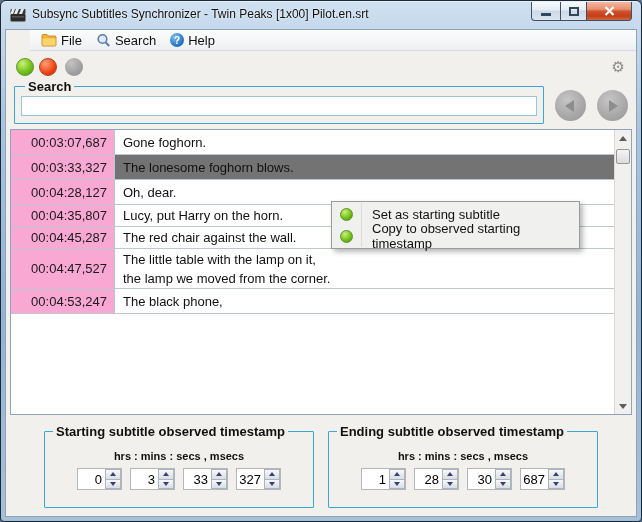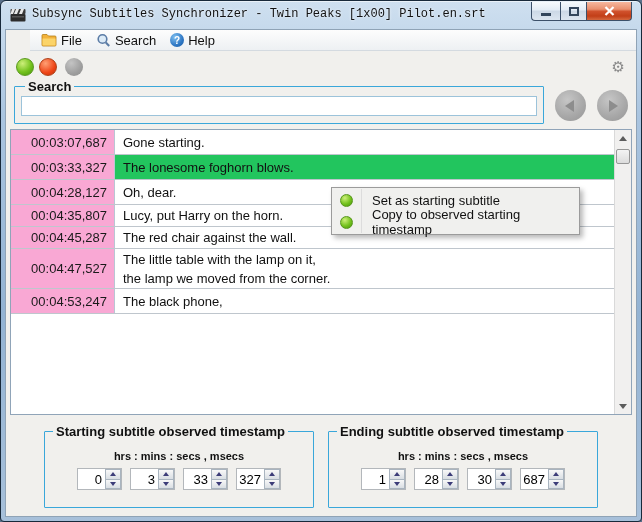--- a/index.html
+++ b/index.html
@@ -3,21 +3,21 @@
 <meta charset="utf-8">
 <style>
   * { margin:0; padding:0; box-sizing:border-box; }
   html,body { width:642px; height:522px; font-family:"Liberation Sans","DejaVu Sans",sans-serif; }
   body { position:relative; background:#5a708a; }
 
   
   .window { position:absolute; inset:0; border:1px solid #18293a; border-radius:6px 6px 4px 4px;
     background:linear-gradient(180deg,#cfe0f0 0%,#aac5e0 22%,#93b3d3 60%,#a7c0da 100%);
     box-shadow:inset 0 1px 0 rgba(255,255,255,.55); }
-  .titlebar { position:relative; height:41px;font-family:Liberation Mono, monospace; }
+  .titlebar { position:relative; height:41px; }
   .app-icon { position:absolute; left:9px; top:6px; width:16px; height:16px; }
   .title-text { position:absolute; left:31px; top:0; line-height:27px; font-size:12px; color:#111;
     text-shadow:0 0 3px rgba(255,255,255,.9); white-space:nowrap; }
   .caption-buttons { position:absolute; top:1px; right:9px; display:flex; height:19px; }
   .cap-btn { height:19px; border:1px solid #3c5069; border-top:none; display:flex; align-items:center; justify-content:center;
     background:linear-gradient(180deg,#f6fafd 0%,#e3ecf5 45%,#ccd8e6 50%,#dce6f0 100%); }
   .cap-min { width:29px; border-radius:0 0 0 4px; border-right:none; }
   .cap-max { width:27px; }
   .cap-close { width:45px; border-radius:0 0 4px 0; border-left:none;
     background:linear-gradient(180deg,#f6b79e 0%,#e8906f 40%,#d0512c 52%,#c23f18 78%,#d4683f 100%); }
@@ -59,33 +59,33 @@
 
   
   .table-wrap { position:relative; margin:5px 4px 0 4px; height:286px; border:1px solid #90a4b8; background:#fff; overflow:hidden; }
   .rows { position:absolute; left:0; top:0; right:17px; }
   .row { display:flex; border-bottom:1px solid #bfc6cd; background:#fff; }
   .h25 { height:25px; } .h22 { height:22px; } .h40 { height:40px; }
   .cell-time { width:104px; background:#f9a8d4; border-right:1px solid #b9c6d4; display:flex; align-items:center;
     justify-content:flex-end; padding-right:7px; font-size:13px; color:#1a1a1a; flex:none; }
   .cell-text { flex:1; display:flex; align-items:center; padding-left:8px; font-size:13px; color:#111;
     white-space:pre-line; line-height:19px; }
-  .row.hl .cell-text { background:#22c55e; }
+  .row.hl .cell-text { background:#737373; }
 
   
   .vscroll { position:absolute; top:0; right:0; bottom:0; width:17px; background:#f1f0ef; border-left:1px solid #d9d9d9; }
   .sb-btn { position:absolute; left:0; right:0; height:16px; display:flex; align-items:center; justify-content:center; }
   .sb-up { top:0; } .sb-down { bottom:0; }
   .tri-up-sb { width:0; height:0; border-left:4px solid transparent; border-right:4px solid transparent; border-bottom:5px solid #5c5c5c; }
   .tri-down-sb { width:0; height:0; border-left:4px solid transparent; border-right:4px solid transparent; border-top:5px solid #5c5c5c; }
   .sb-thumb { position:absolute; left:1px; right:1px; top:19px; height:15px; border:1px solid #979797; border-radius:2px;
     background:linear-gradient(180deg,#f4f4f4,#dcdcdc); }
 
   
-  .ctx-menu { position:absolute; left:320px; top:57px; width:249px; background:#f0f0ee; border:1px solid #9b9b9b;
+  .ctx-menu { position:absolute; left:320px; top:71px; width:249px; background:#f0f0ee; border:1px solid #9b9b9b;
     box-shadow:3px 3px 5px rgba(0,0,0,.28); padding:1px 0; }
   .ctx-item { display:flex; align-items:center; height:22px; }
   .ctx-icon-col { width:29px; display:flex; align-items:center; justify-content:center; align-self:stretch; }
   .ctx-label { flex:1; align-self:stretch; display:flex; align-items:center; border-left:1px solid #dcdcdc;
     padding-left:10px; font-size:13px; color:#111; }
   .ball-green { width:13px; height:13px; border-radius:50%; border:1px solid #57961c;
     background:radial-gradient(circle at 35% 28%,#cdef7a,#74c21e 55%,#45940a); }
 
   
   .bottom { display:flex; justify-content:center; gap:14px; margin-top:9px; }
@@ -178,21 +178,21 @@
         <button class="nav-circle">
             <span class="arr-right"></span>
           </button>
       </div>
     </div>
 
     <div class="table-wrap">
       <div class="rows">
         <div class="row h25">
           <div class="cell-time">00:03:07,687</div>
-          <div class="cell-text">Gone starting.</div>
+          <div class="cell-text">Gone foghorn.</div>
         </div>
         <div class="row h25 hl">
           <div class="cell-time">00:03:33,327</div>
           <div class="cell-text">The lonesome foghorn blows.</div>
         </div>
         <div class="row h25">
           <div class="cell-time">00:04:28,127</div>
           <div class="cell-text">Oh, dear.</div>
         </div>
         <div class="row h22">

